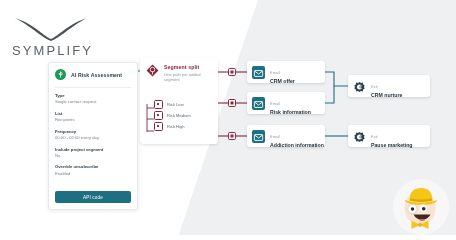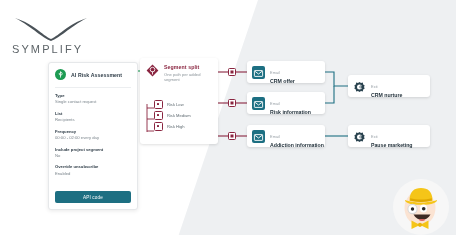--- a/index.html
+++ b/index.html
@@ -17,22 +17,22 @@
     background:#eef0f2;
     clip-path:polygon(258px 0, 456px 0, 456px 240px, 177px 240px);
   }
   
   #bottomstrip{position:absolute;left:0;bottom:0;width:456px;height:5px;background:#ffffff;}
 
   
   #logo{position:absolute;left:12px;top:16px;width:78px;}
   #logo .mark{width:78px;height:26px;display:block;}
   #logo .word{
-    font-size:11px;letter-spacing:2.1px;color:#5d6468;
-    text-align:left;margin-top:1px;font-weight:400;
+    font-size:13px;letter-spacing:2.1px;color:#5d6468;
+    text-align:center;margin-top:1px;font-weight:400;
   }
 
   
   #card{
     position:absolute;left:48px;top:62px;width:90px;height:148px;
     background:#ffffff;border:1px solid #e6e8ea;border-radius:3px;
     box-shadow:0 1px 4px rgba(0,0,0,.09);
     box-sizing:border-box;
   }
   #card .hdr{display:flex;align-items:center;padding:6px 5px 5px 6px;}

